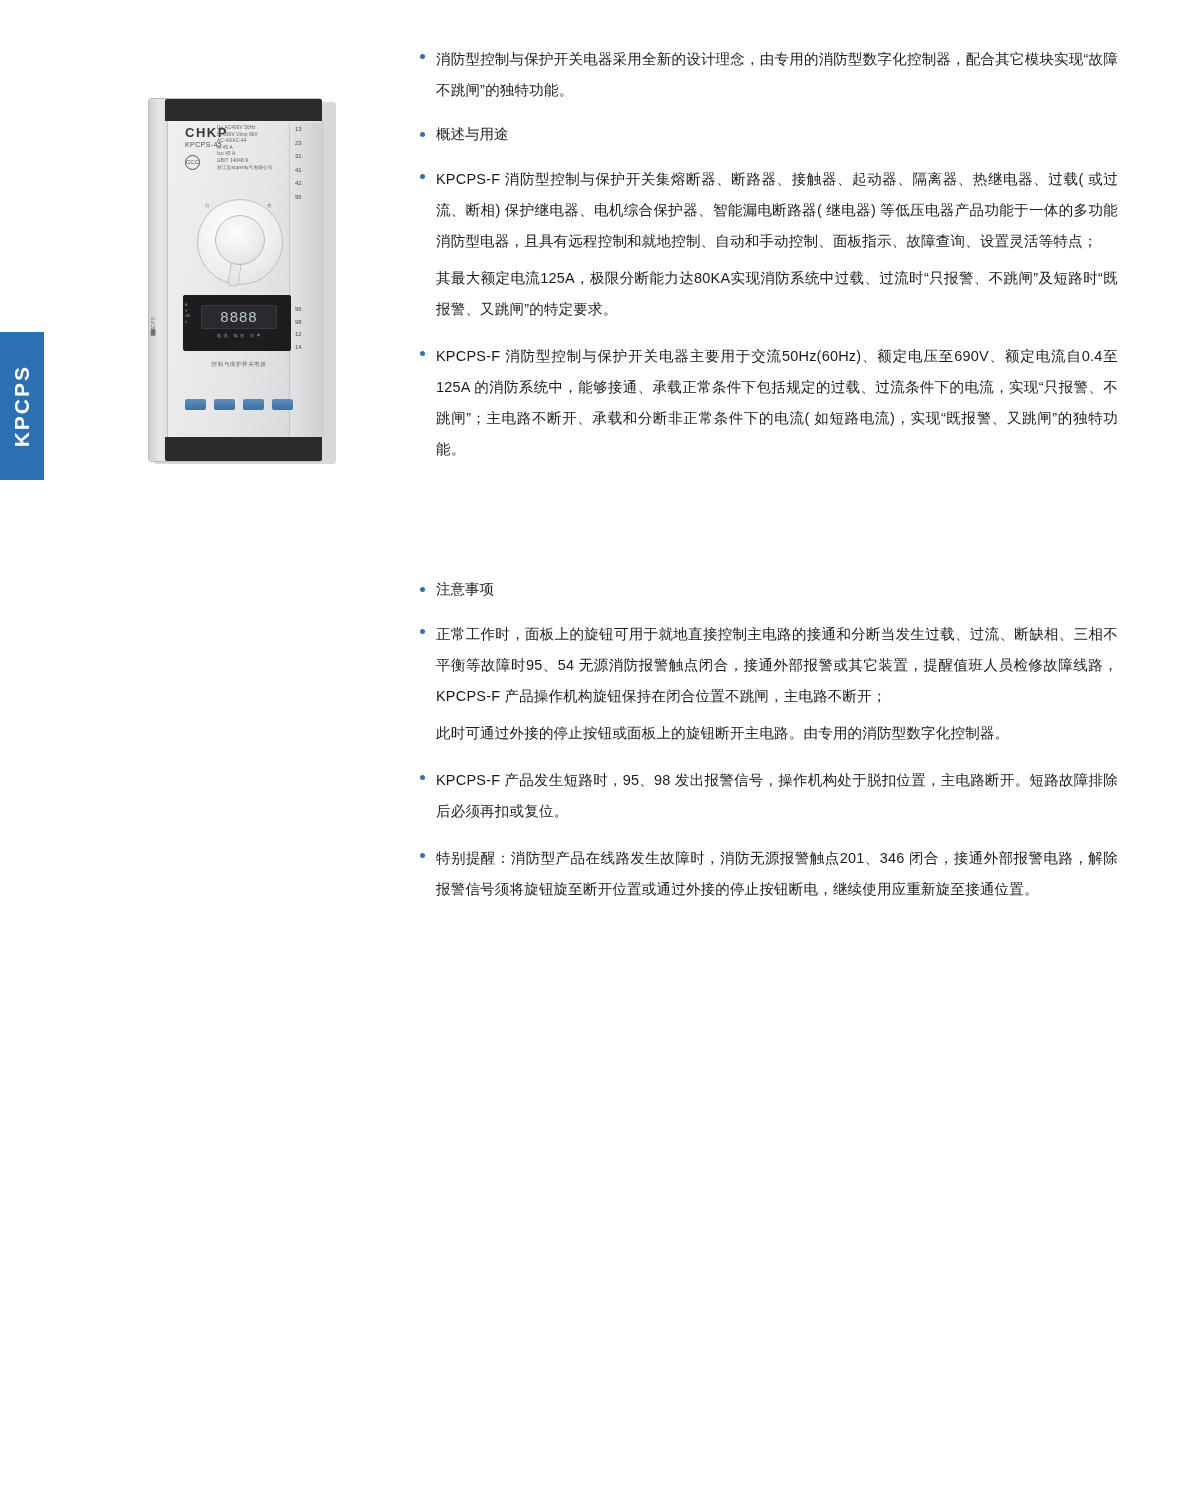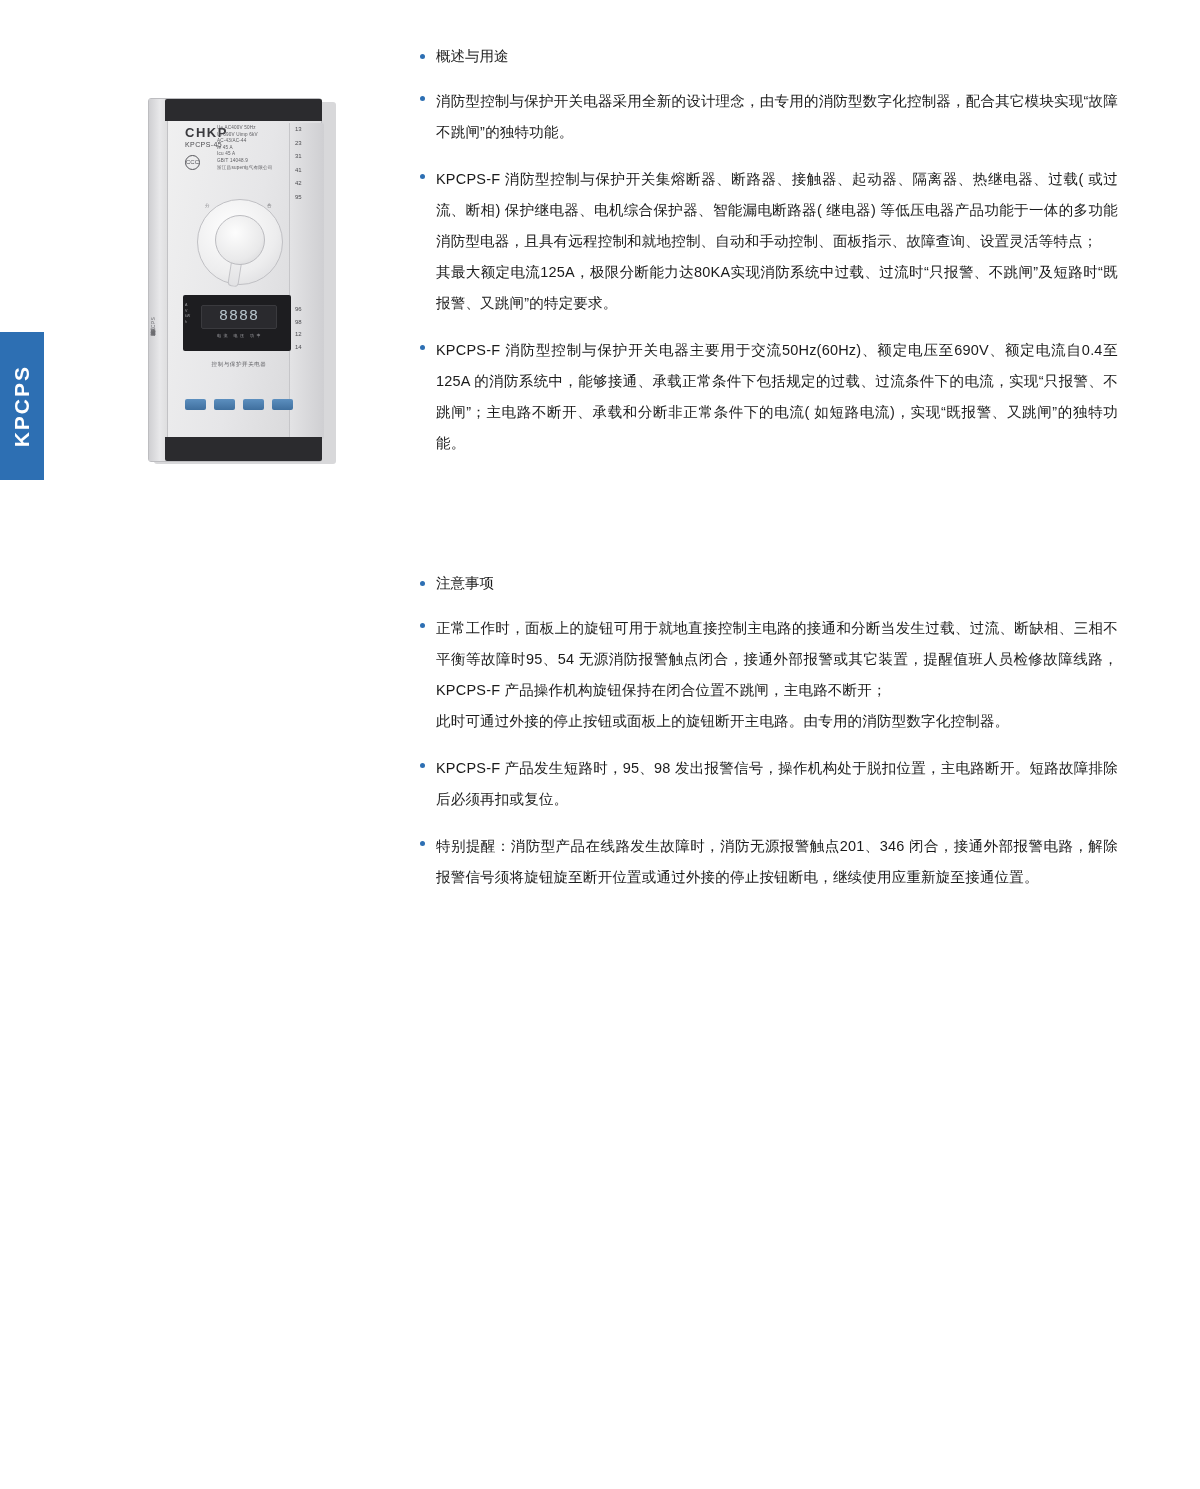--- a/index.html
+++ b/index.html
@@ -217,21 +217,21 @@
   .display-digits {
     position: absolute;
     left: 52px;
     top: 206px;
     width: 74px;
     height: 22px;
     background: #2a2a2e;
     border: 1px solid #3a3a3e;
     border-radius: 2px;
     color: #b9c7cf;
-    font-family: Liberation Mono, monospace;
+    font-family: Liberation Sans, sans-serif;
     font-size: 15px;
     letter-spacing: 1px;
     line-height: 22px;
     text-align: center;
   }
   .display-left-labels {
     position: absolute;
     left: 36px;
     top: 204px;
     width: 15px;
@@ -315,21 +315,21 @@
     line-height: 24px;
   }
   .para {
     font-size: 14.5px;
     color: #1b1b1b;
     line-height: 31px;
     text-align: justify;
     letter-spacing: 0.2px;
   }
   .para + .para {
-    margin-top: 0px;
+    margin-top: 6px;
   }
   .gap-large { height: 96px; }
   .gap-mid { height: 38px; }
 </style>
 </head>
 <body>
 
 <div class="page">
 
   <div class="side-tab">
@@ -397,29 +397,29 @@
         <div class="panel-button"></div>
         <div class="panel-button"></div>
         <div class="panel-button"></div>
         <div class="panel-button"></div>
       </div>
     </div>
   </div>
 
   <div class="content">
 
+    <div class="bullet-item">
+      <div class="para">消防型控制与保护开关电器采用全新的设计理念，由专用的消防型数字化控制器，配合其它模块实现“故障不跳闸”的独特功能。</div>
+    </div>
+
     <div class="bullet-item heading-item">
       <div class="heading-text">概述与用途</div>
     </div>
 
     <div class="bullet-item">
-      <div class="para">消防型控制与保护开关电器采用全新的设计理念，由专用的消防型数字化控制器，配合其它模块实现“故障不跳闸”的独特功能。</div>
-    </div>
-
-    <div class="bullet-item">
       <div class="para">KPCPS-F 消防型控制与保护开关集熔断器、断路器、接触器、起动器、隔离器、热继电器、过载( 或过流、断相) 保护继电器、电机综合保护器、智能漏电断路器( 继电器) 等低压电器产品功能于一体的多功能消防型电器，且具有远程控制和就地控制、自动和手动控制、面板指示、故障查询、设置灵活等特点；</div>
       <div class="para">其最大额定电流125A，极限分断能力达80KA实现消防系统中过载、过流时“只报警、不跳闸”及短路时“既报警、又跳闸”的特定要求。</div>
     </div>
 
     <div class="bullet-item">
       <div class="para">KPCPS-F 消防型控制与保护开关电器主要用于交流50Hz(60Hz)、额定电压至690V、额定电流自0.4至125A 的消防系统中，能够接通、承载正常条件下包括规定的过载、过流条件下的电流，实现“只报警、不跳闸”；主电路不断开、承载和分断非正常条件下的电流( 如短路电流)，实现“既报警、又跳闸”的独特功能。</div>
     </div>
 
     <div class="gap-large"></div>
 

